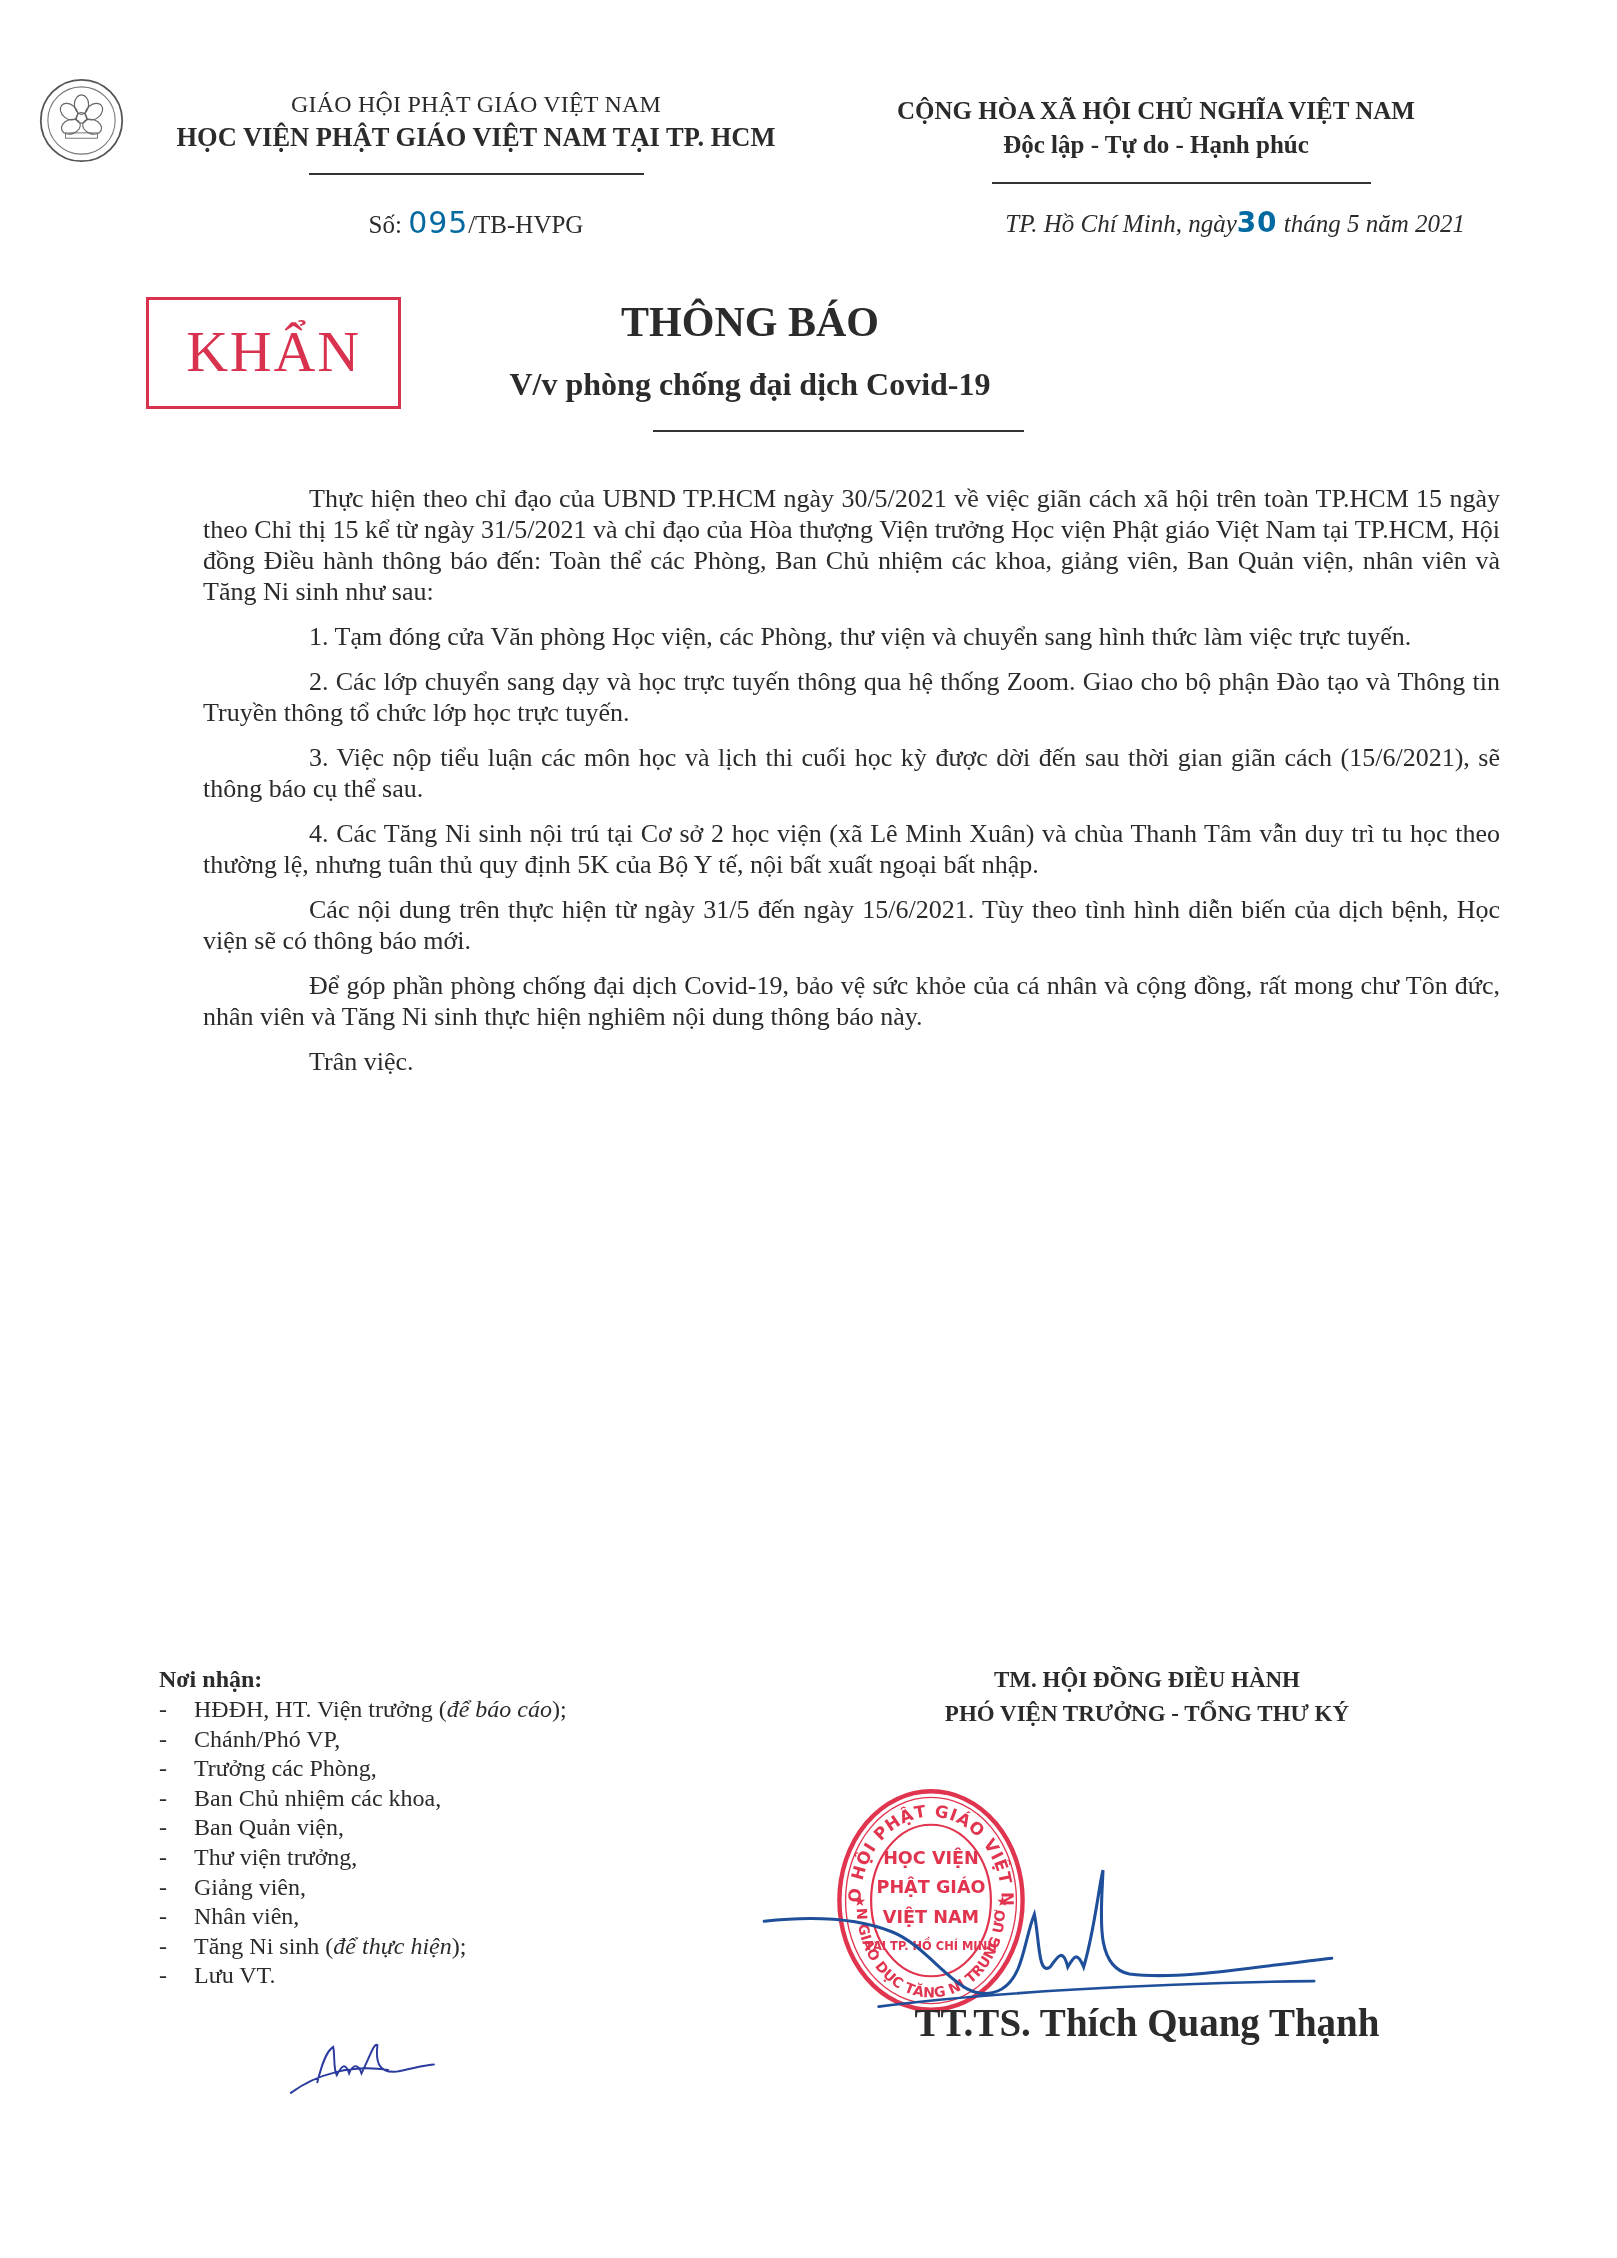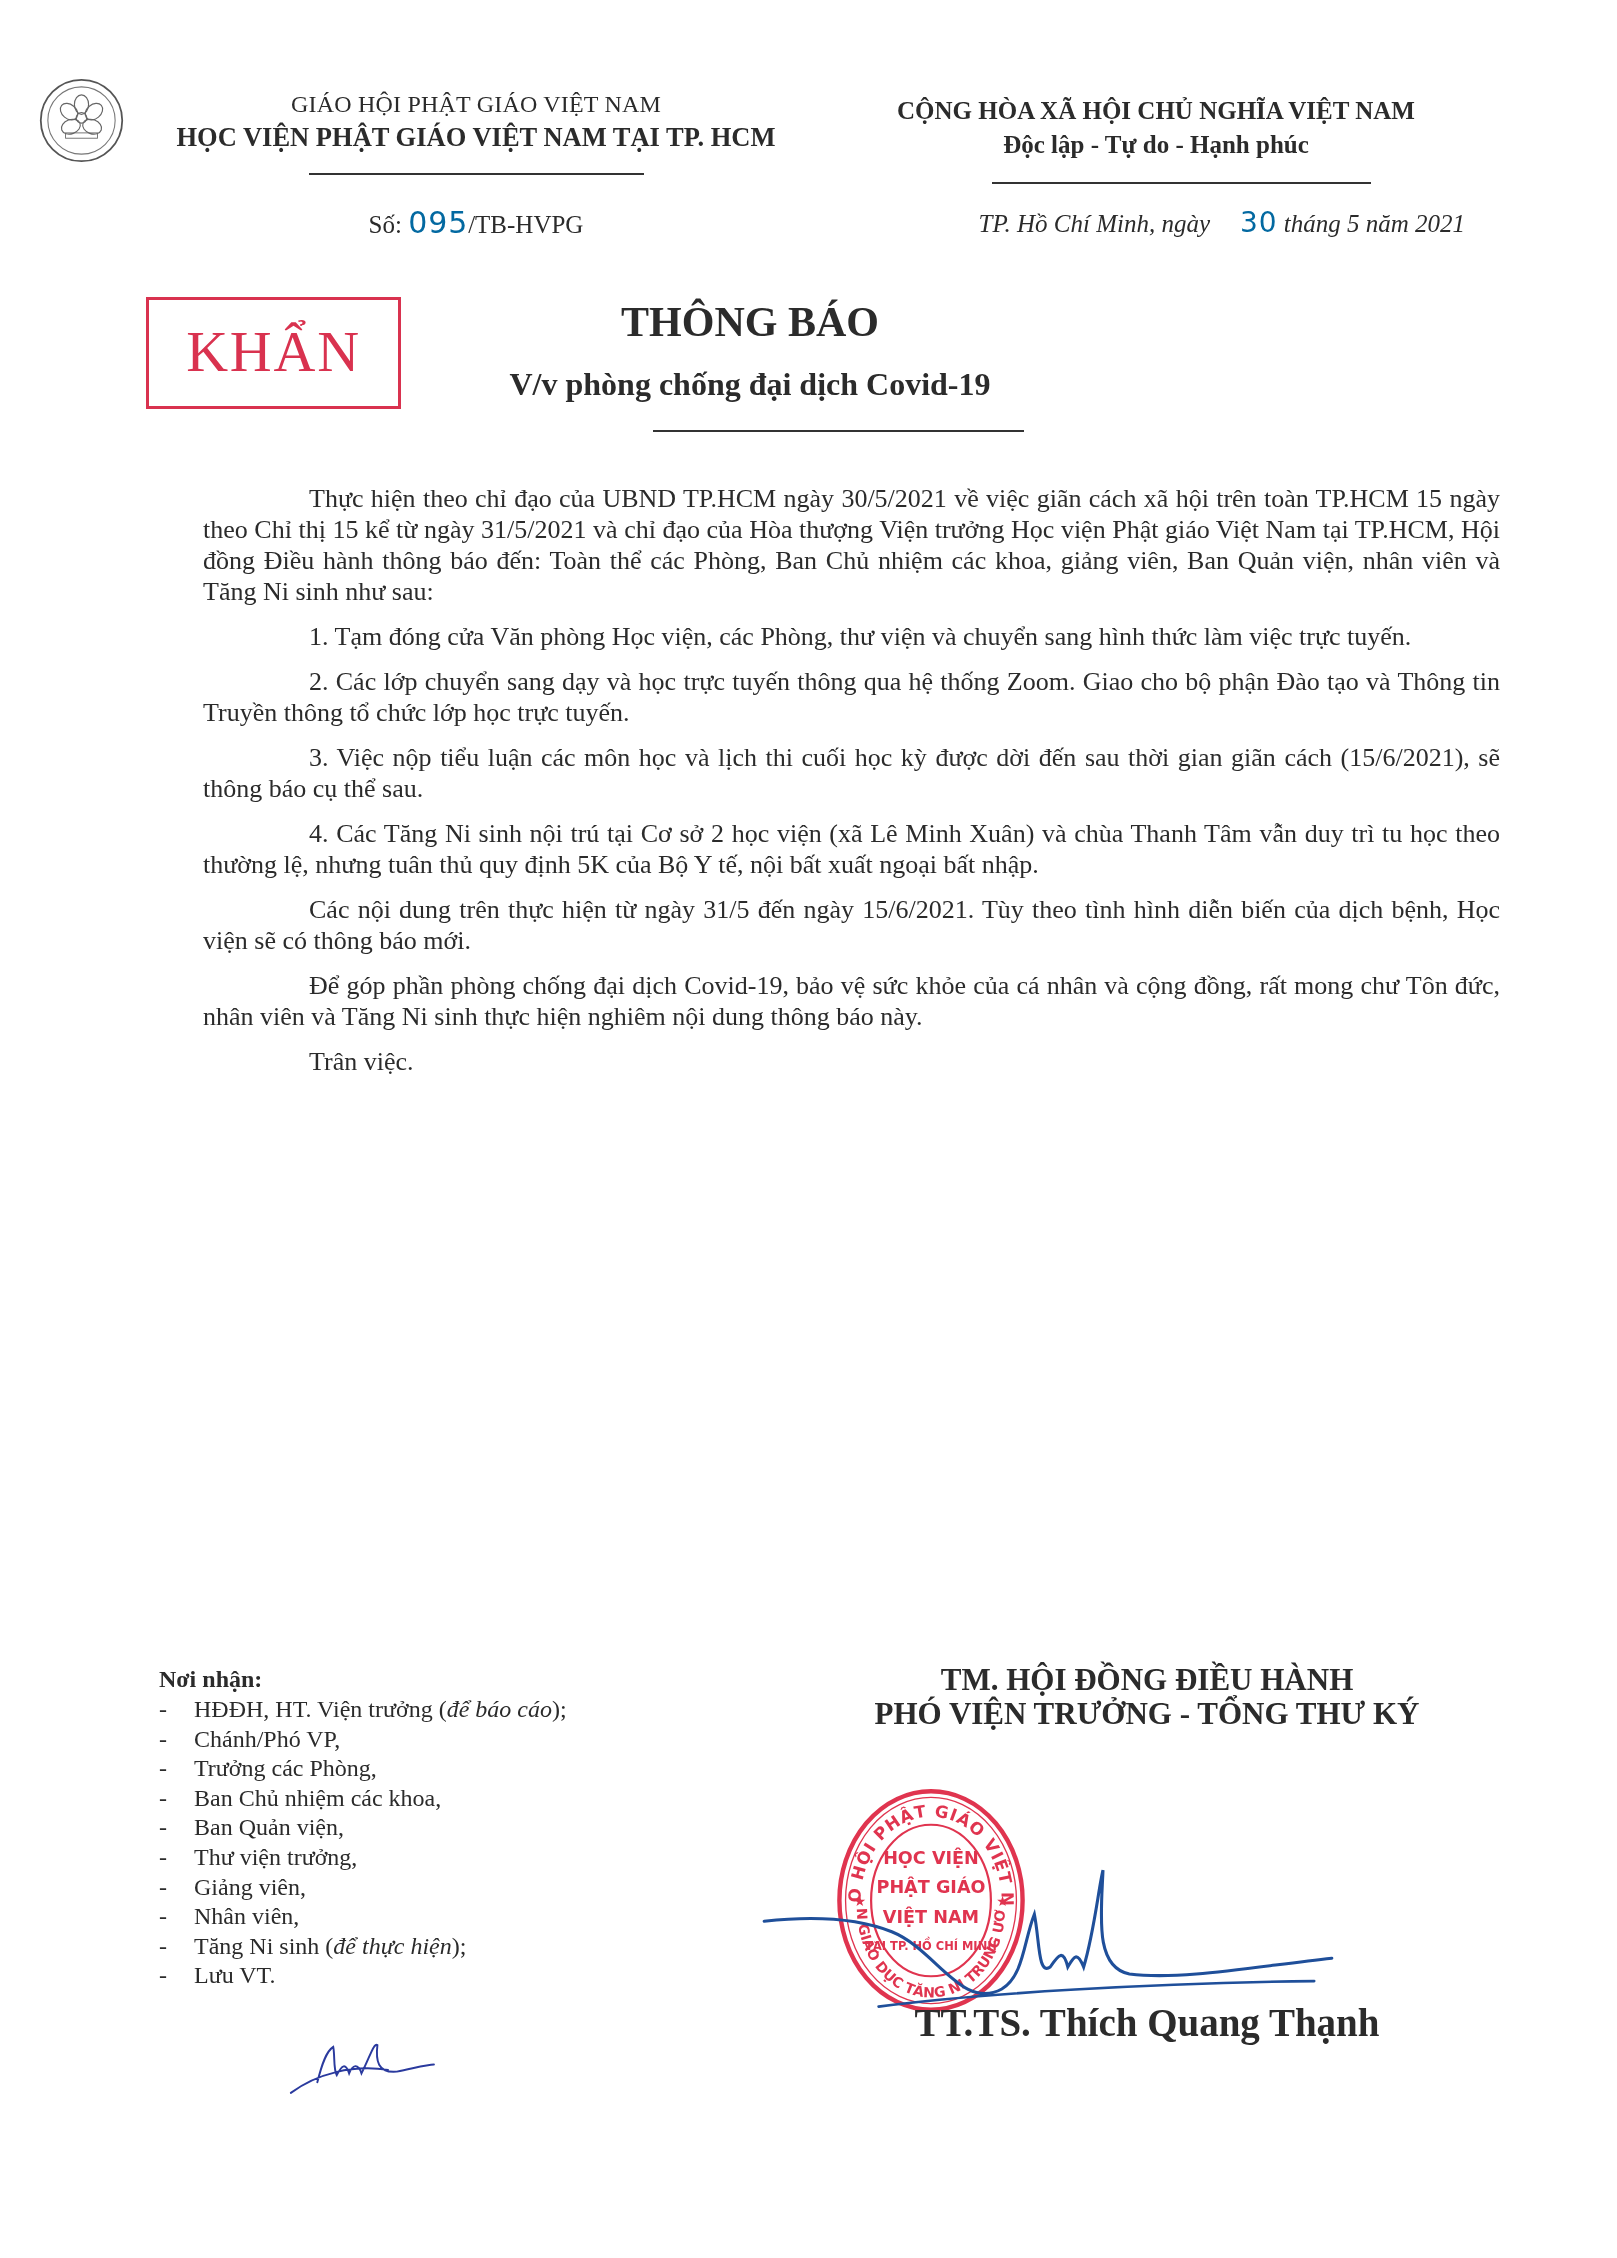--- a/index.html
+++ b/index.html
@@ -11,37 +11,37 @@
   .hdr-left { left:176px; top:88px; width:600px; }
   .hdr-left .l1 { font-size:24px; line-height:32px; letter-spacing:0.2px; }
   .hdr-left .l2 { font-size:26.5px; line-height:35px; font-weight:bold; white-space:nowrap; }
   .rule { position:absolute; height:1.8px; background:#333; }
   .hdr-right { left:847px; top:94px; width:618px; }
   .hdr-right .l1 { font-size:25px; line-height:34px; font-weight:bold; white-space:nowrap; }
   .hdr-right .l2 { font-size:25px; line-height:34px; font-weight:bold; }
   .docno { left:176px; top:205px; width:600px; font-size:25px; line-height:35px; }
   .hand { font-family:"DejaVu Sans", sans-serif; color:#0369a1; font-size:30px; font-style:normal; letter-spacing:0.9px; }
   .date { left:847px; top:205px; width:618px; font-size:25px; line-height:35px; font-style:italic; text-align:right; }
-  .date .hand { font-weight:normal; font-size:28px;margin-left:30px; }
+  .date .hand { font-weight:bold; font-size:28px; }
   .urgent { left:146px; top:297px; width:255px; height:112px; border:3.5px solid #d9324f; box-sizing:border-box;
             color:#d9324f; font-size:58px; line-height:103px; text-align:center; letter-spacing:1.8px; }
   .urgent span { display:inline-block; margin-top:5.3px; line-height:88px; }
   .title { left:441px; top:296px; width:618px; font-size:42px; line-height:53px; font-weight:bold; }
   .subtitle { left:441px; top:362px; width:618px; font-size:32px; line-height:44px; font-weight:bold; }
   .body { left:184px; top:483px; width:1297px; font-size:26px; line-height:31px; text-align:justify;margin-left:19px; }
   .body p { margin:0 0 21px 0; text-indent:106px; }
   .body p.tight { margin-bottom:14px; }
   .recipients { left:159px; top:1663px; width:529px; font-size:24px; line-height:29.6px; }
   .recipients .head { font-weight:bold; font-size:24px; line-height:32px; }
   .recipients ul { list-style:none; margin:0; padding:0; }
   .recipients li { position:relative; padding-left:35px; }
   .recipients li .dash { position:absolute; left:0; top:0; }
   .recipients li i { font-style:italic; }
   .sign { left:794px; top:1663px; width:706px; }
-  .sign .l1, .sign .l2 { font-size:31px; line-height:34px; font-weight:bold; text-align:center; }
+  .sign .l1, .sign .l2 { font-size:23px; line-height:34px; font-weight:bold; text-align:center; }
   .signer { left:794px; top:1998px; width:706px; font-size:39px; line-height:49px; font-weight:bold; text-align:center; }
   .stamp { left:834px; top:1786px; width:194px; height:229px; }
   .sig { left:759px; top:1835px; width:600px; height:176px; }
   .sig2 { left:282px; top:2038px; width:159px; height:62px; }
 </style>
 </head>
 <body>
 
 <svg class="abs logo" viewBox="0 0 96 96">
   <circle cx="48" cy="48" r="46" fill="none" stroke="#555" stroke-width="2"></circle>

